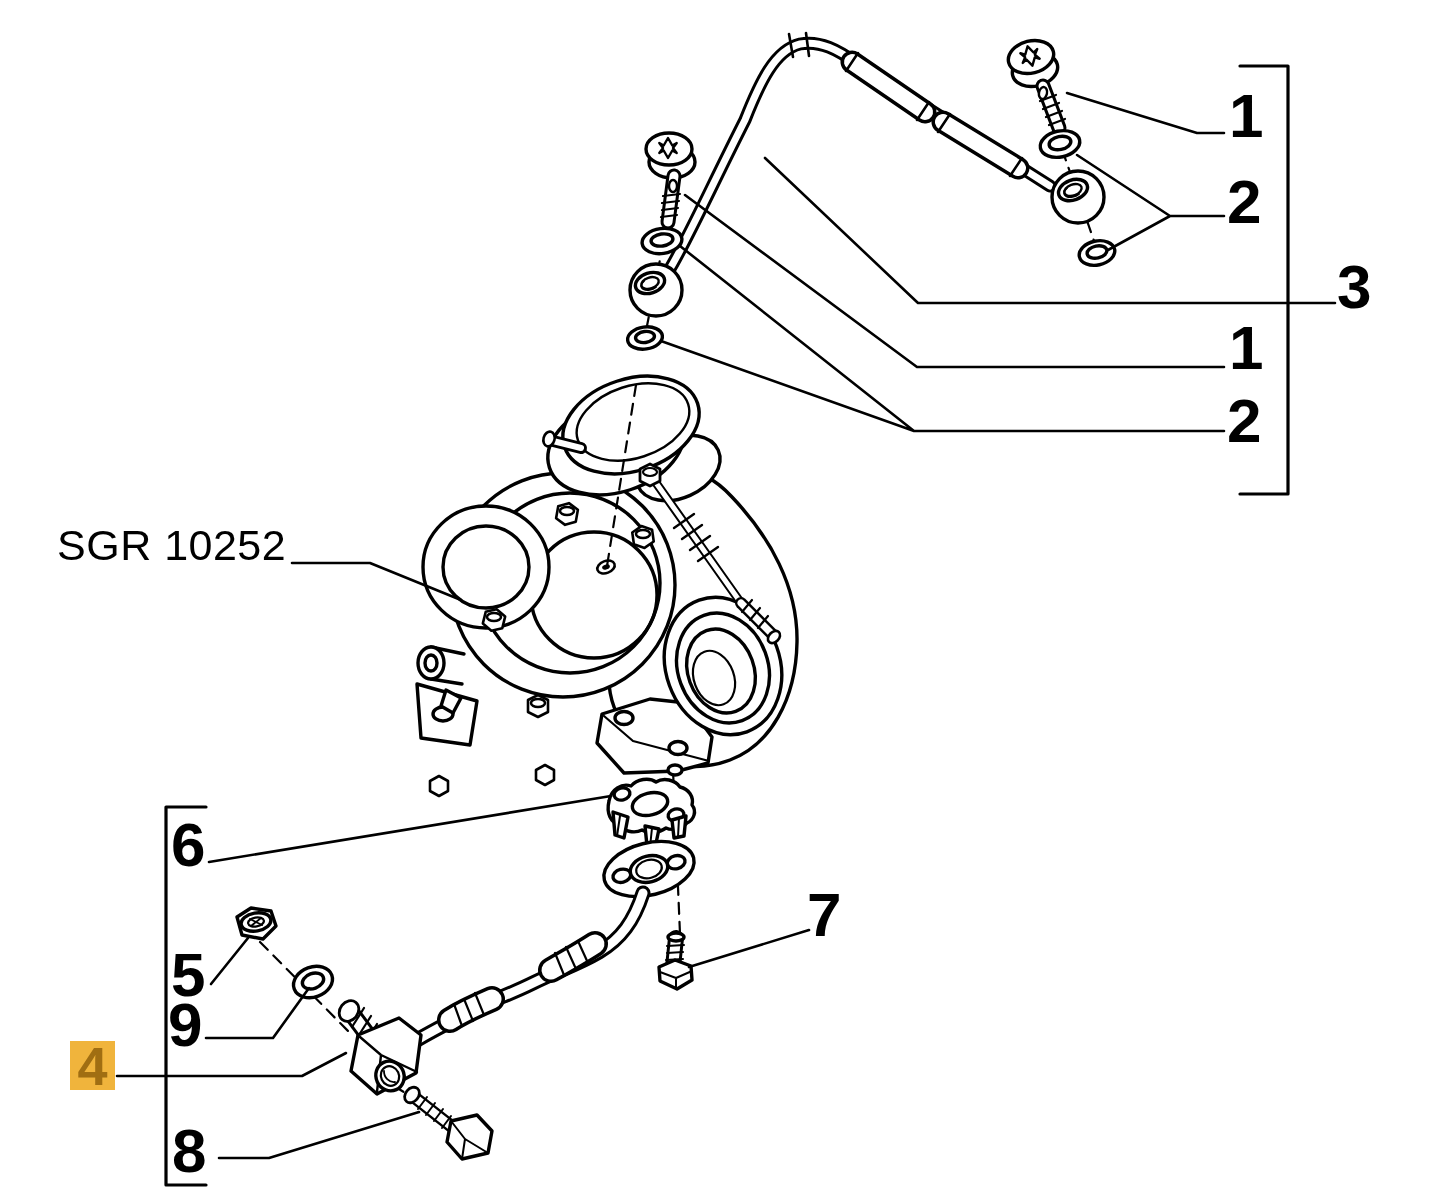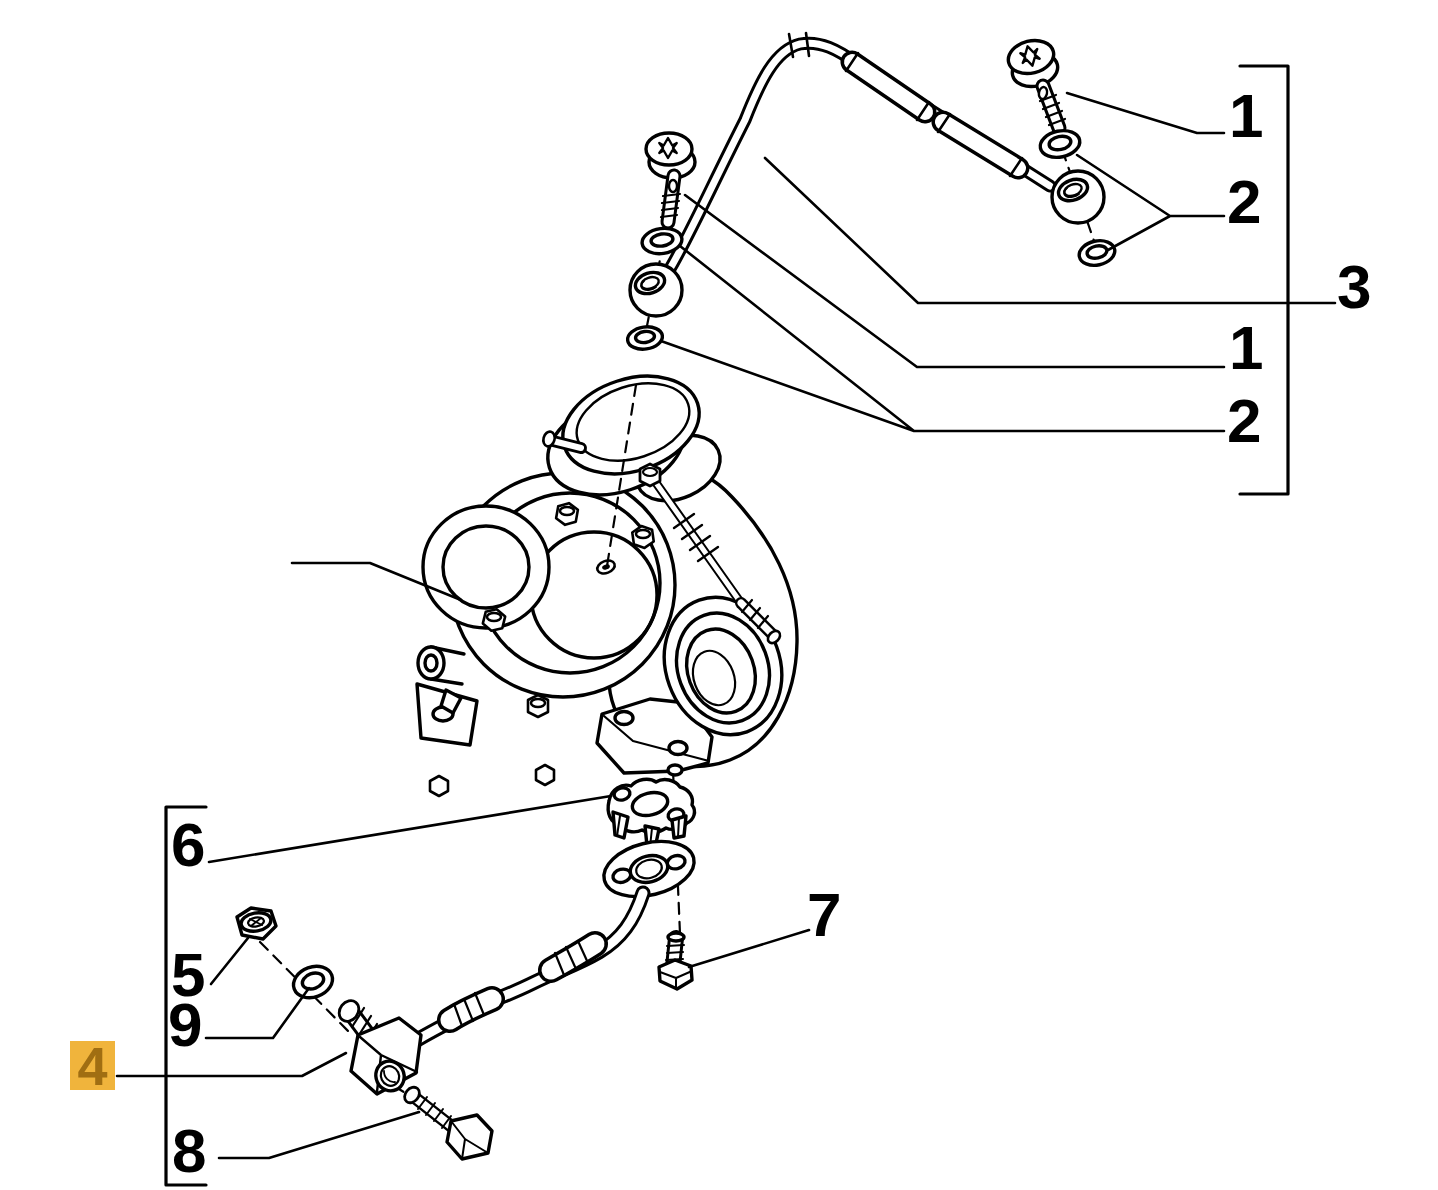--- a/index.html
+++ b/index.html
@@ -298,20 +298,21 @@
       <path d="M 117,1076 L 302,1076 L 346,1053"></path>
       <path d="M 219,1158 L 269,1158 L 419,1112"></path>
       <path d="M 809,930 L 689,967"></path>
     </g>
 
     <path d="M 1240,66 L 1288,66 L 1288,494 L 1240,494" stroke-width="3.2"></path>
     <path d="M 206,807 L 166,807 L 166,1185 L 206,1185" stroke-width="3.2"></path>
   </g>
 </svg>
 
+<div class="ref-label" id="ref">SGR 10252</div>
 
 <div class="callout" id="c-r1">1</div>
 <div class="callout" id="c-r2">2</div>
 <div class="callout" id="c-r3">3</div>
 <div class="callout" id="c-r1b">1</div>
 <div class="callout" id="c-r2b">2</div>
 
 <div class="callout" id="c-l6">6</div>
 <div class="callout" id="c-l5">5</div>
 <div class="callout" id="c-l9">9</div>

